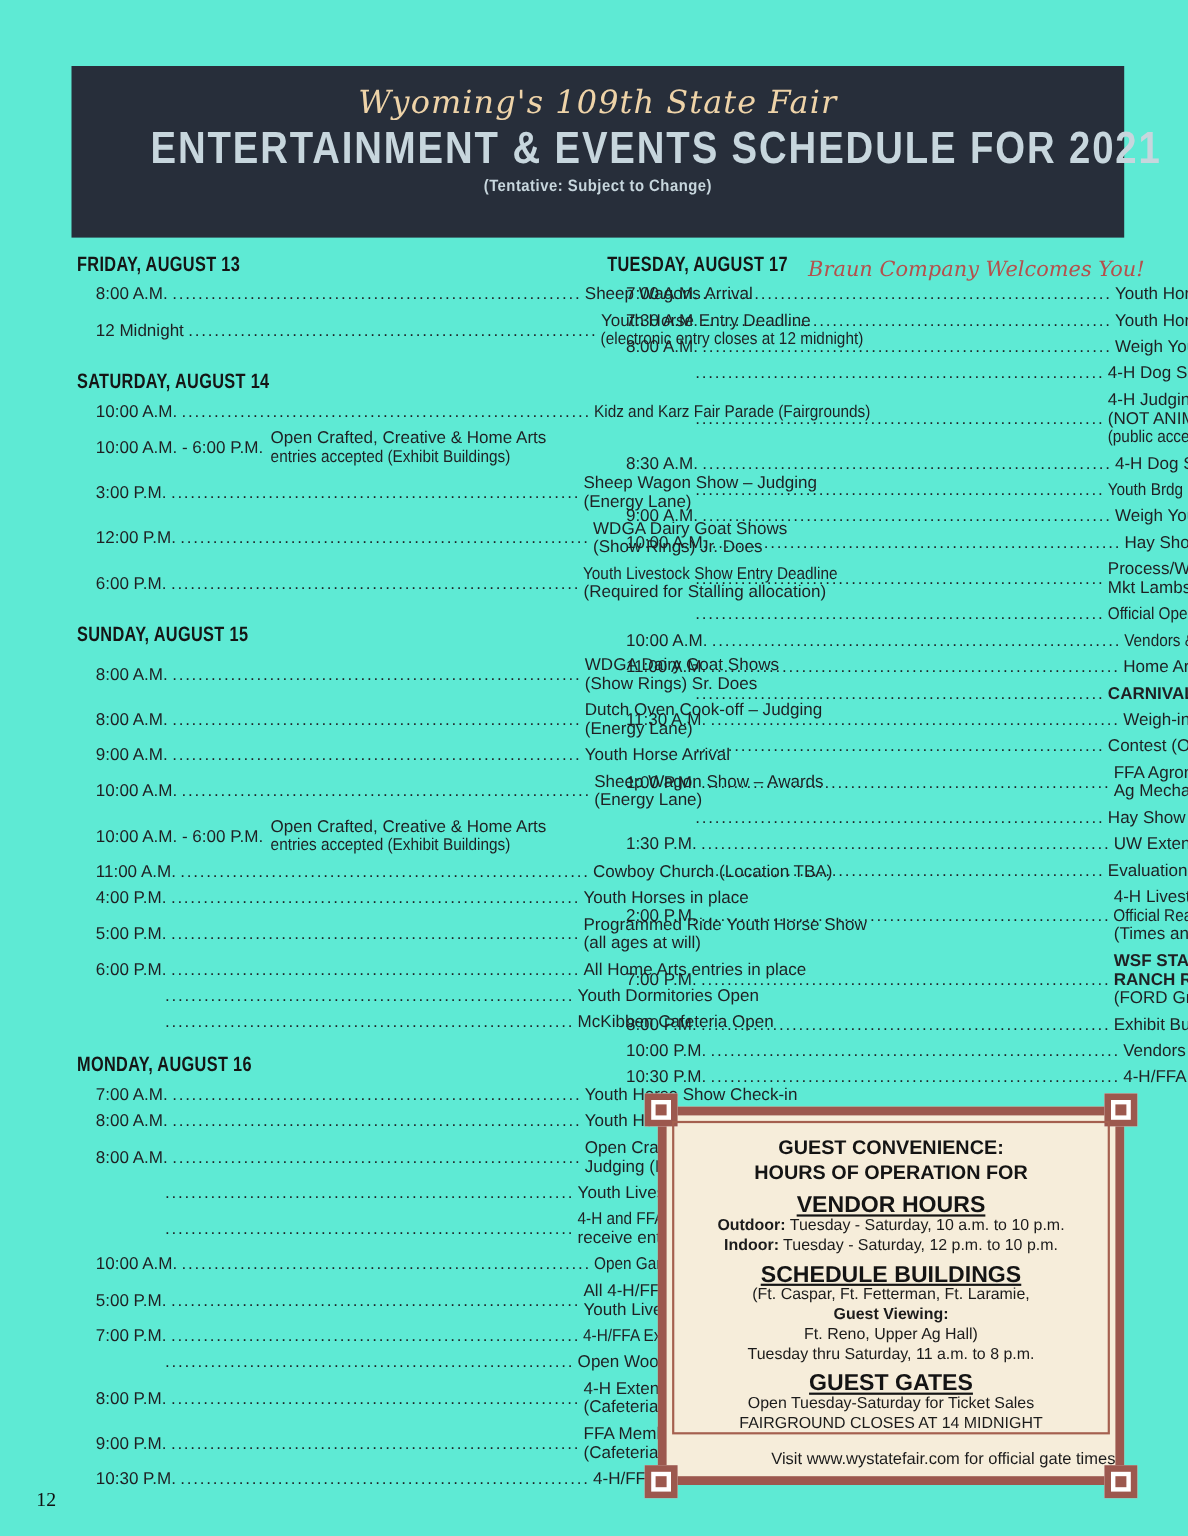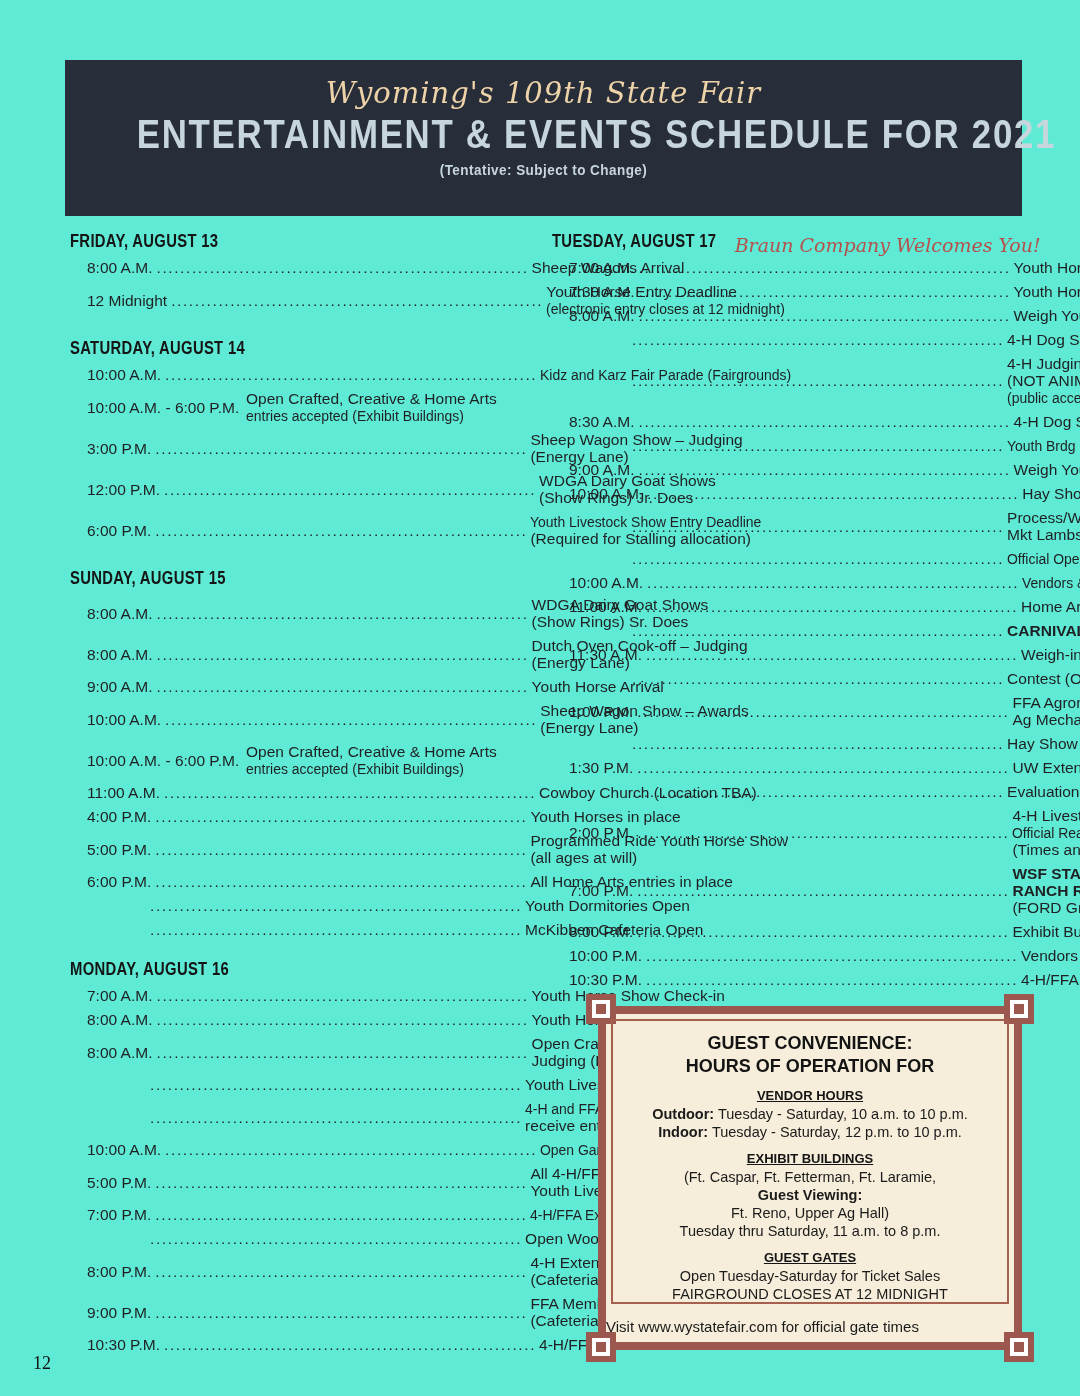--- a/index.html
+++ b/index.html
@@ -42,25 +42,25 @@
   .line.tight{transform:scaleX(.9);transform-origin:left center;}
   .line.bold{font-weight:bold;}
 
   
   .hours-box{position:relative;margin:18px 0 0 46px;width:424px;height:344px;
              background:#f6edda;border:8px solid #9c584e;box-sizing:border-box;}
   .hours-inner{position:absolute;left:5px;top:5px;right:5px;bottom:38px;
                border:2px solid #a5604f;padding-top:11px;text-align:center;}
   .hours-title{font-size:18px;font-weight:bold;color:#141414;line-height:23px;}
   .hours-section{margin-top:8px;}
-  .hours-heading{font-size:13px;font-weight:bold;text-decoration:underline;
+  .hours-heading{font-size:21px;font-weight:bold;text-decoration:underline;
                  color:#141414;line-height:19px;}
   .hours-line{font-size:14.5px;color:#1b1b1b;line-height:18px;}
   .hours-line .lbl{font-weight:bold;margin-top:44px;}
-  .hours-footer{position:absolute;left:0;right:0;bottom:7px;text-align:left;
+  .hours-footer{position:absolute;left:0;right:0;bottom:7px;text-align:right;
                 font-size:15px;color:#1b1b1b;}
   .orn{position:absolute;width:30px;height:30px;border:6px solid #9c584e;
        background:#ffffff;box-sizing:border-box;}
   .orn::after{content:"";position:absolute;width:10px;height:10px;background:#9c584e;
               left:4px;top:4px;}
   .orn.tl{left:-20px;top:-20px;} .orn.tr{right:-20px;top:-20px;}
   .orn.bl{left:-20px;bottom:-20px;} .orn.br{right:-20px;bottom:-20px;}
 
   
   .page-number{position:absolute;left:33px;bottom:22px;
@@ -632,30 +632,30 @@
     <div class="hours-inner">
       <div class="hours-title">GUEST CONVENIENCE:</div>
       <div class="hours-title">HOURS OF OPERATION FOR</div>
       <div>
             <div class="hours-section">
               <div class="hours-heading">VENDOR HOURS</div>
               <div class="hours-line"><span class="lbl">Outdoor:</span> Tuesday - Saturday, 10 a.m. to 10 p.m.</div>
               <div class="hours-line"><span class="lbl">Indoor:</span> Tuesday - Saturday, 12 p.m. to 10 p.m.</div>
             </div>
             <div class="hours-section">
-              <div class="hours-heading">EXHIBIT BUILDINGS</div>
+              <div class="hours-heading">SCHEDULE BUILDINGS</div>
               <div class="hours-line">(Ft. Caspar, Ft. Fetterman, Ft. Laramie,</div>
               <div class="hours-line"><span class="lbl">Guest Viewing:</span></div>
               <div class="hours-line">Ft. Reno, Upper Ag Hall)</div>
               <div class="hours-line">Tuesday thru Saturday, 11 a.m. to 8 p.m.</div>
             </div>
             <div class="hours-section">
               <div class="hours-heading">GUEST GATES</div>
               <div class="hours-line">Open Tuesday-Saturday for Ticket Sales</div>
-              <div class="hours-line">FAIRGROUND CLOSES AT 12 MIDNIGHT</div>
+              <div class="hours-line">FAIRGROUND CLOSES AT 14 MIDNIGHT</div>
             </div>
           </div>
     </div>
     <div class="hours-footer">Visit www.wystatefair.com for official gate times</div>
   </div>
 </div>
 
   <div class="page-number">12</div>
 
 </div>

